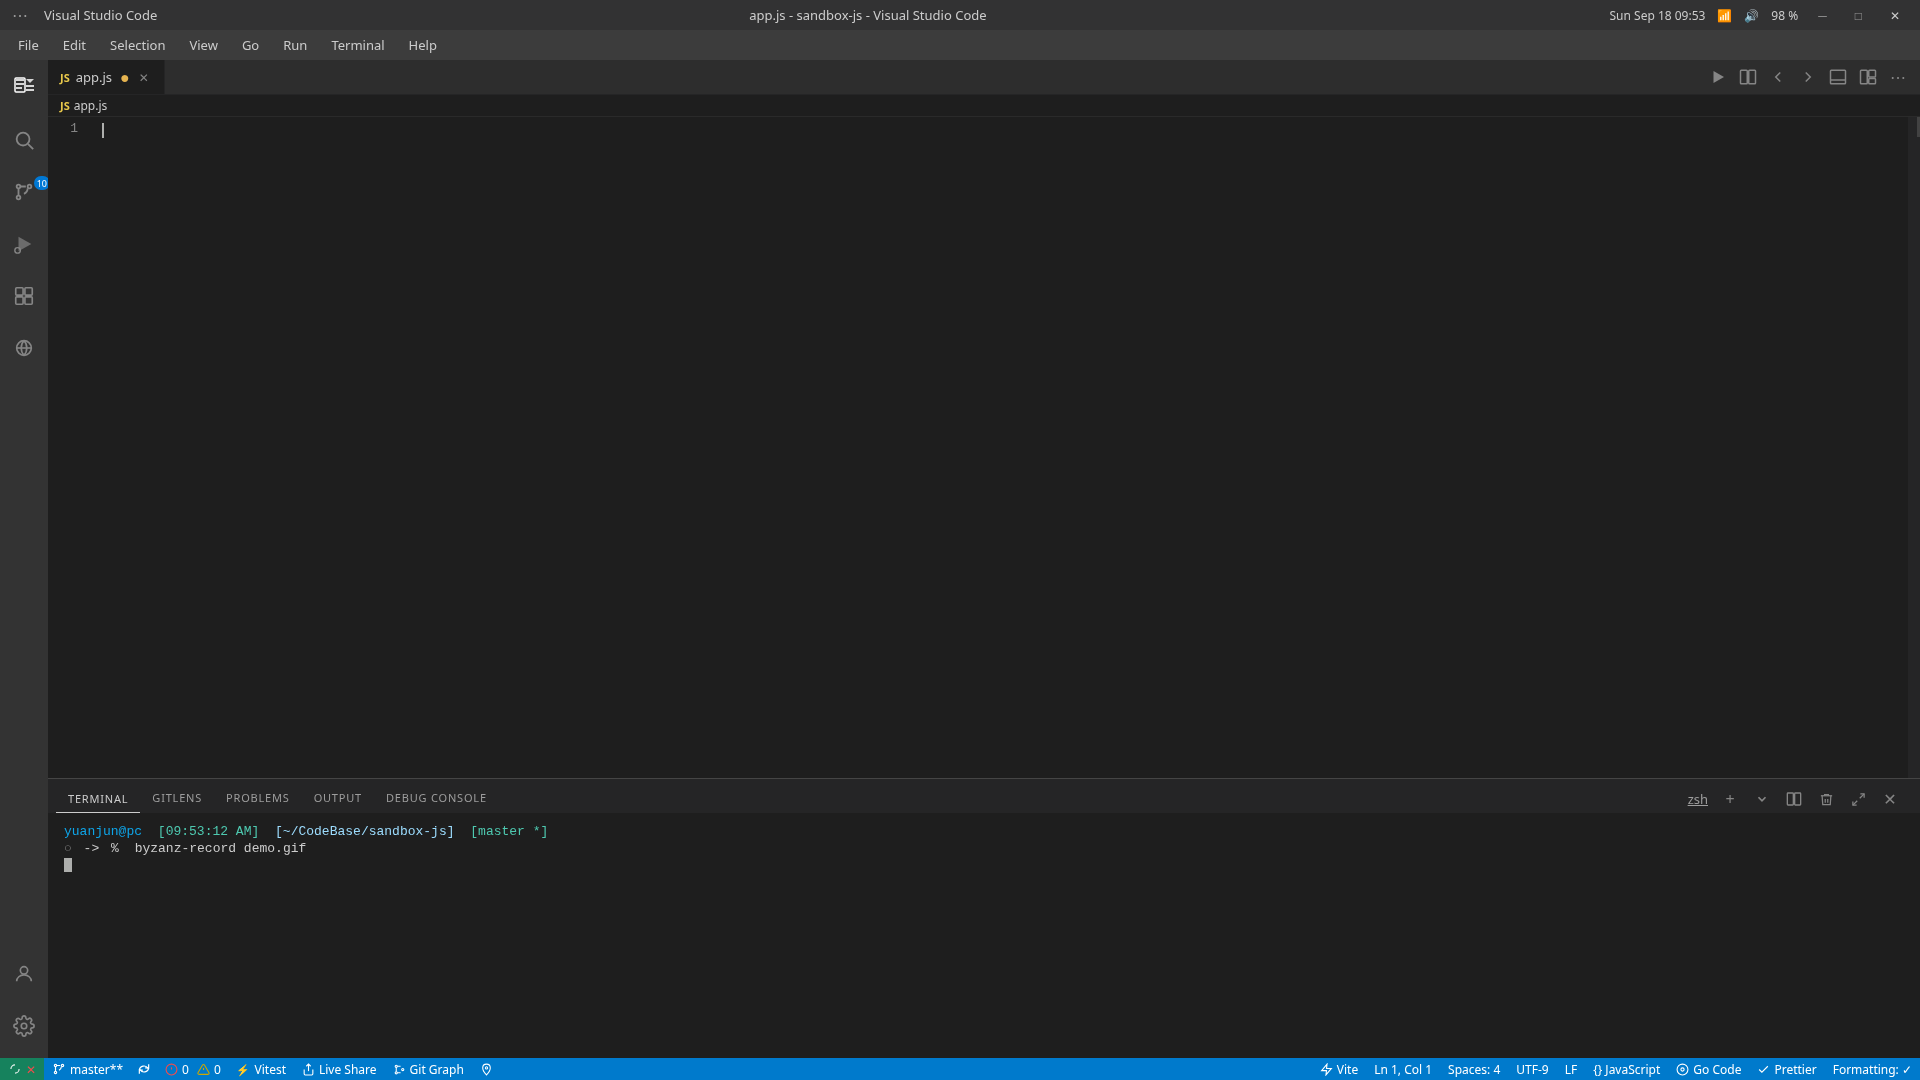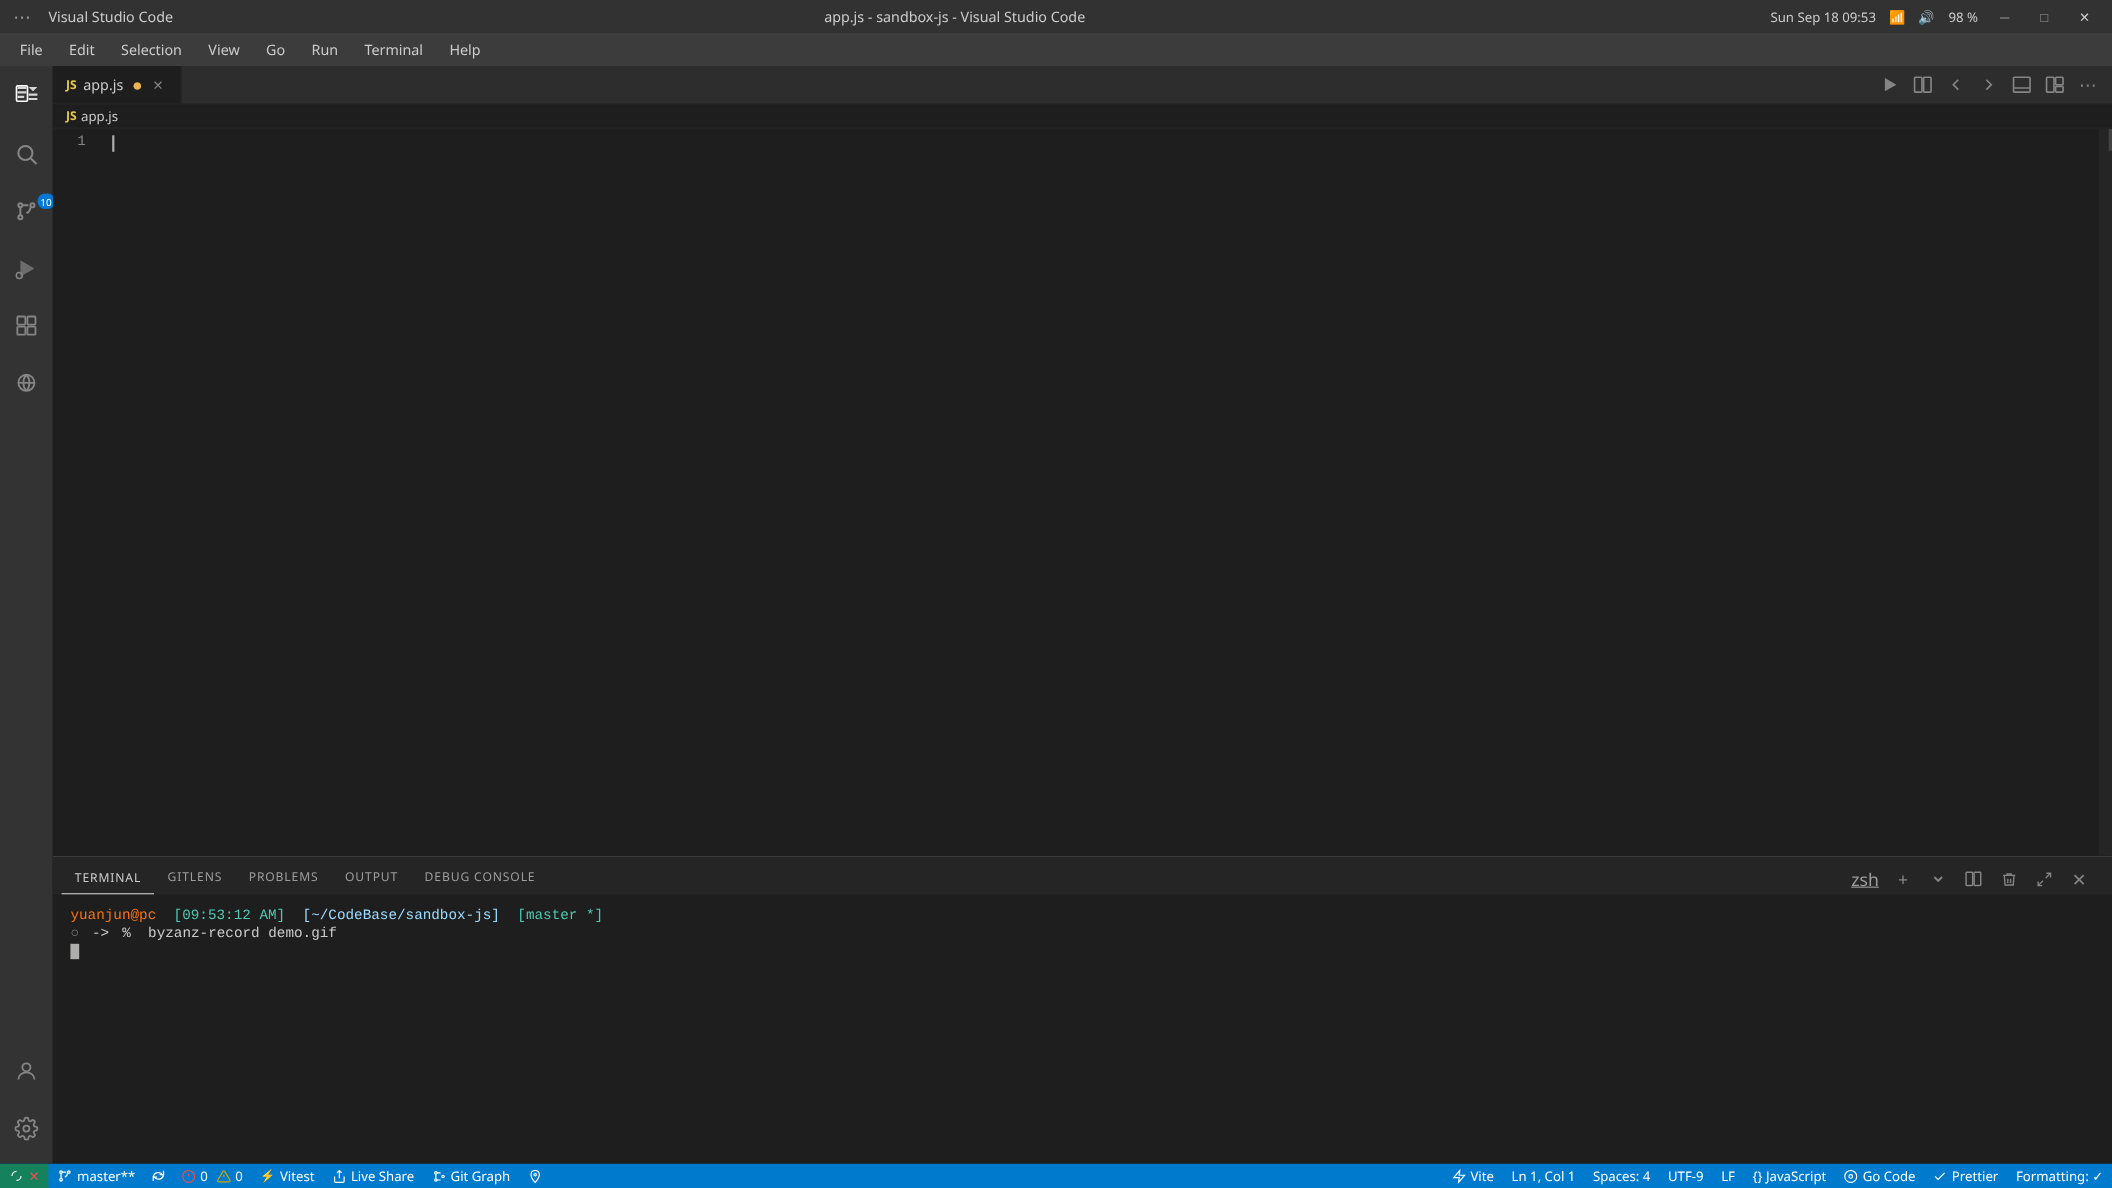--- a/index.html
+++ b/index.html
@@ -458,21 +458,21 @@
 
     <div id="terminal-panel" style="height:280px;background:#1e1e1e;border-top:1px solid #454545;display:flex;flex-direction:column;">
 
       <div id="panel-tabs" style="height:35px;background:#252526;display:flex;align-items:flex-end;border-bottom:1px solid #1e1e1e;">
         <div class="panel-tab active" style="font-size:11px;letter-spacing:0.8px;text-transform:uppercase;padding:6px 12px 6px 12px;color:#cccccc;border-bottom:1px solid #cccccc;cursor:pointer;">TERMINAL</div>
         <div class="panel-tab" style="font-size:11px;letter-spacing:0.8px;text-transform:uppercase;padding:6px 12px;color:#9d9d9d;cursor:pointer;">GITLENS</div>
         <div class="panel-tab" style="font-size:11px;letter-spacing:0.8px;text-transform:uppercase;padding:6px 12px;color:#9d9d9d;cursor:pointer;">PROBLEMS</div>
         <div class="panel-tab" style="font-size:11px;letter-spacing:0.8px;text-transform:uppercase;padding:6px 12px;color:#9d9d9d;cursor:pointer;">OUTPUT</div>
         <div class="panel-tab" style="font-size:11px;letter-spacing:0.8px;text-transform:uppercase;padding:6px 12px;color:#9d9d9d;cursor:pointer;">DEBUG CONSOLE</div>
         <div id="panel-toolbar" style="margin-left:auto;display:flex;align-items:center;gap:4px;padding:0 8px;">
-          <span style="color:#9d9d9d;font-size:16px;margin-right:4px;text-decoration:underline;">zsh</span>
+          <span style="color:#9d9d9d;font-size:13px;margin-right:4px;text-decoration:underline;">zsh</span>
           <div class="panel-tool-btn" title="New Terminal" style="font-size:16px;color:#858585;">+</div>
           <div class="panel-tool-btn" title="Launch Profile">
             <svg width="14" height="14" viewBox="0 0 16 16" fill="none" stroke="currentColor" stroke-width="2">
                 <path d="M4 6l4 4 4-4"></path>
               </svg>
           </div>
           <div class="panel-tool-btn" title="Split Terminal">
             <svg width="16" height="16" viewBox="0 0 24 24" fill="none" stroke="currentColor" stroke-width="2">
               <rect x="2" y="3" width="9" height="18" rx="1"></rect>
               <rect x="13" y="3" width="9" height="18" rx="1"></rect>
@@ -493,21 +493,21 @@
               <line x1="21" y1="3" x2="14" y2="10"></line>
               <line x1="3" y1="21" x2="10" y2="14"></line>
             </svg>
           </div>
           <div class="panel-tool-btn" title="Close Panel" style="font-size:16px;">✕</div>
         </div>
       </div>
 
       <div id="terminal-content" style="flex:1;padding:8px 16px;font-family:'Consolas','Courier New',monospace;font-size:13px;overflow:auto;background:#1e1e1e;">
         <div class="term-line">
-          <span style="color:#f97316;">yuanjun@pc</span>
+          <span style="color:#0ea5e9;">yuanjun@pc</span>
           <span style="color:#ccc;">&nbsp;</span>
           <span style="color:#4ec9b0;">[09:53:12 AM]</span>
           <span style="color:#ccc;">&nbsp;</span>
           <span style="color:#9cdcfe;">[~/CodeBase/sandbox-js]</span>
           <span style="color:#ccc;">&nbsp;</span>
           <span style="color:#4ec9b0;">[master *]</span>
         </div>
         <div class="term-line" style="margin-top:2px;">
           <span style="color:#858585;">○</span>
           <span style="color:#cccccc;">&nbsp;-&gt;&nbsp;</span>

